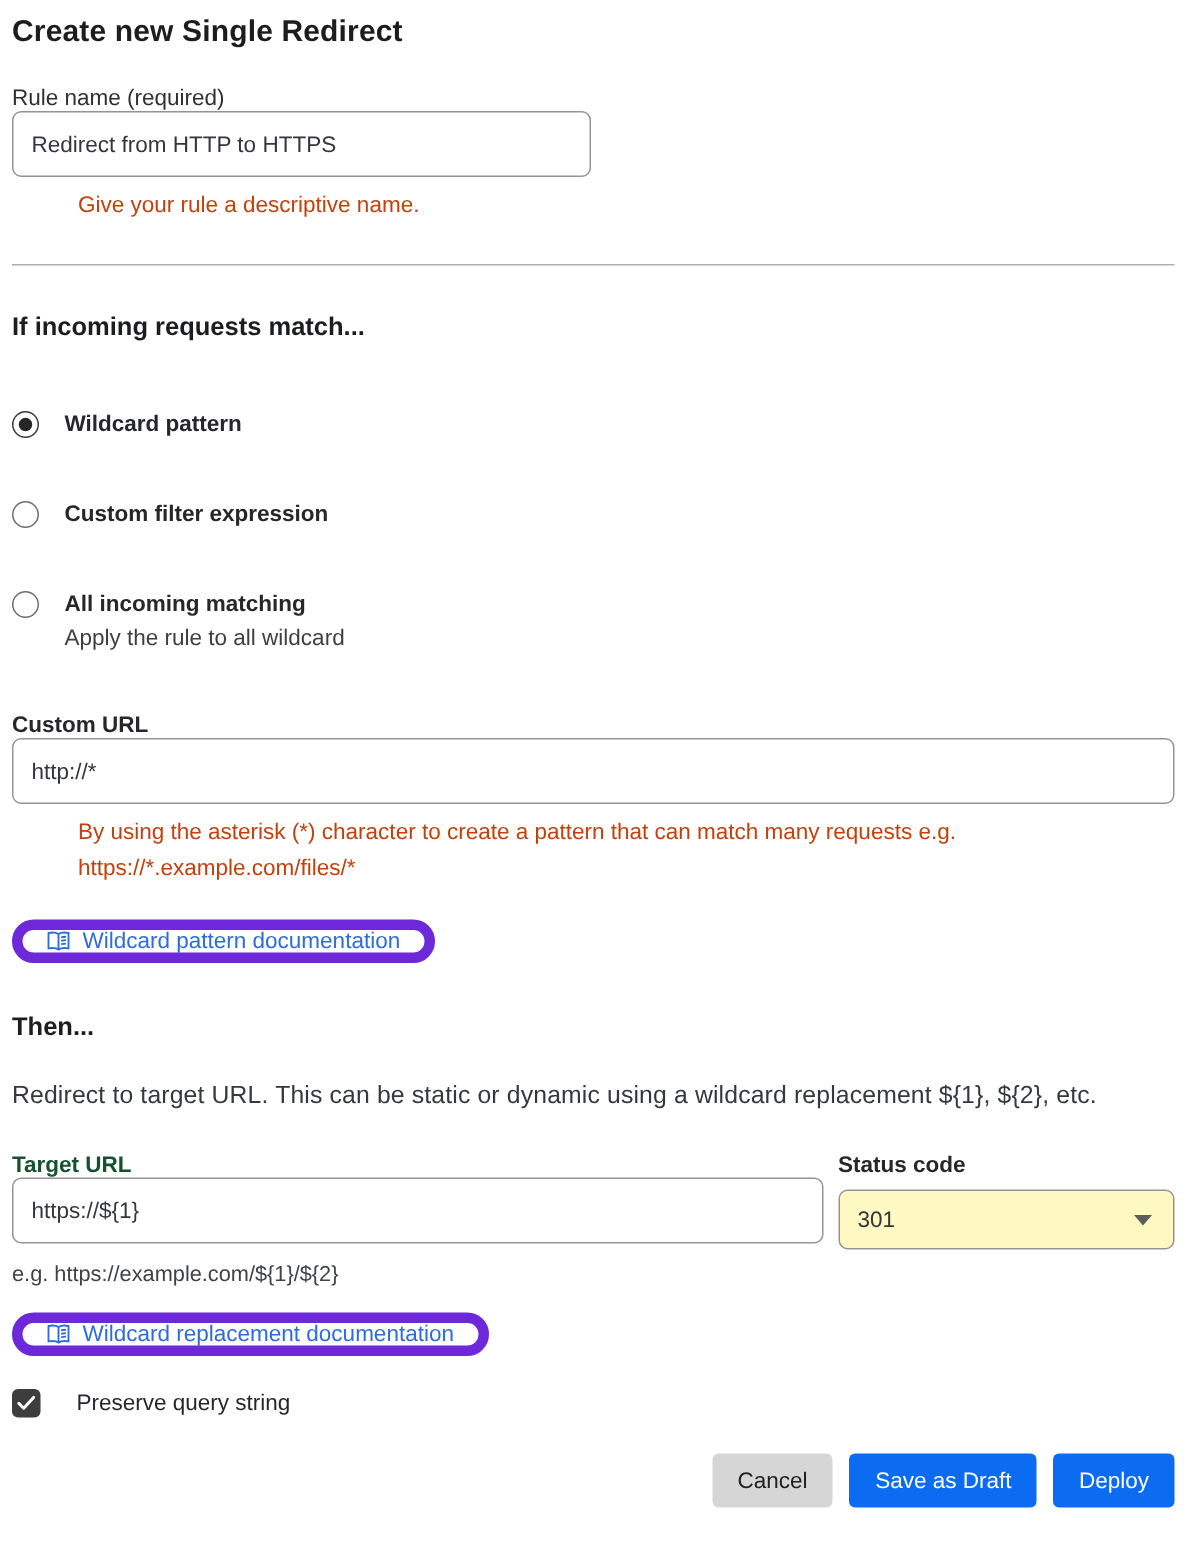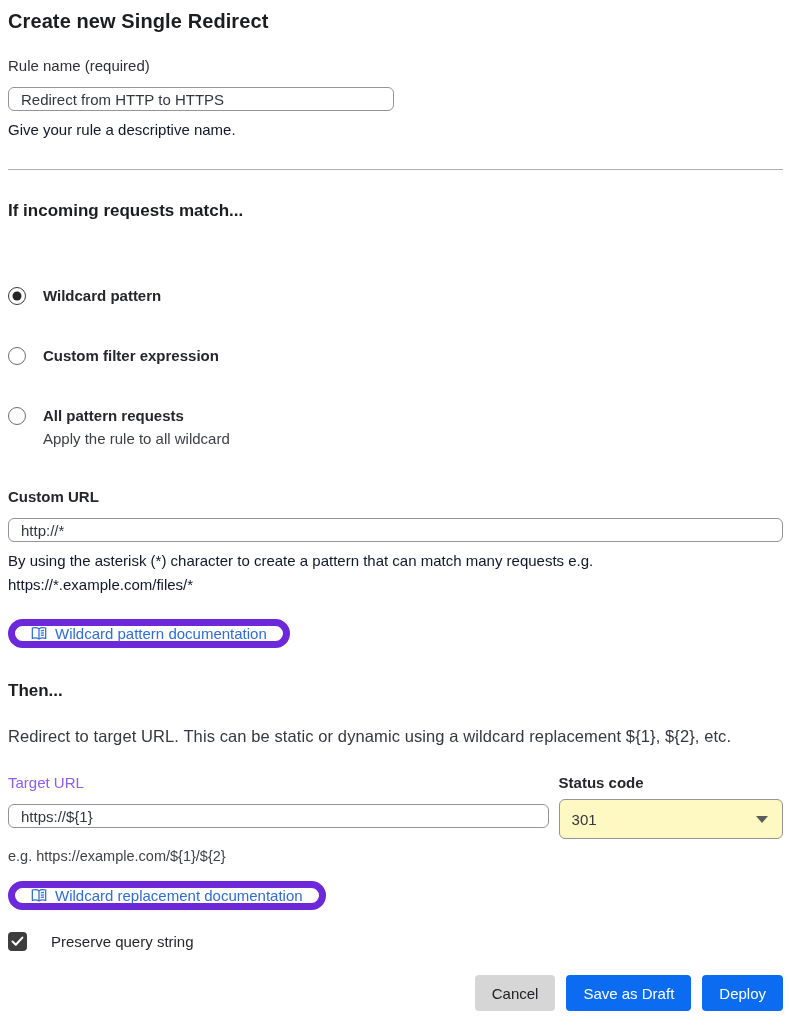--- a/index.html
+++ b/index.html
@@ -20,54 +20,55 @@
   }
 
   .field-label {
     font-size: 15px;
     color: #2f3033;
     margin-top: 24px;
   }
   .text-input {
     display: block;
     width: 386px;
-    height: 24px;
-    margin-top: 13px;
+    height: 44px;
+    margin-top: 0;
     border: 1px solid #949494;
     border-radius: 6px;
     padding: 0 12px;
     font-family: "Liberation Sans", "DejaVu Sans", sans-serif;
     font-size: 15px;
     color: #33373d;
     background: #fff;
     outline: none;
   }
   .full-width { width: 775px; }
   .help-text {
     font-size: 15px;
-    color: #0f172a;
+    color: #c2410c;
     margin-top: 7px;
     line-height: 24px;
     max-width: 760px;
+    margin-left: 44px;
   }
 
   hr.section-divider {
     border: none;
     border-top: 1px solid #aeaeae;
     margin-top: 27px;
   }
 
   h2.section-heading {
     font-size: 17px;
     font-weight: 700;
     color: #1c1d1f;
     margin-top: 31px;
   }
 
-  .radio-group { margin-top: 64px; }
+  .radio-group { margin-top: 44px; }
   .radio-item {
     display: flex;
     align-items: flex-start;
     margin-bottom: 38px;
     cursor: pointer;
   }
   .radio-circle {
     flex: 0 0 auto;
     width: 18px;
     height: 18px;
@@ -224,21 +225,21 @@
     <div class="radio-item">
       <span class="radio-circle"></span>
       <span class="radio-texts">
         <div class="radio-label">Custom filter expression</div>
       </span>
     </div>
 
     <div class="radio-item">
       <span class="radio-circle"></span>
       <span class="radio-texts">
-        <div class="radio-label">All pattern requests</div>
+        <div class="radio-label">All incoming matching</div>
         <div class="radio-desc">Apply the rule to all wildcard</div>
       </span>
     </div>
 
   </div>
 
   <div style="margin-top:-1px;">
     <div class="field-label" style="margin-top:0; font-weight:700; color:#26272a;">Custom URL</div>
     <input class="text-input full-width" type="text" value="http://*" style="">
     <div class="help-text">By using the asterisk (*) character to create a pattern that can match many requests e.g. https://*.example.com/files/*</div>
@@ -256,21 +257,21 @@
       <span>Wildcard pattern documentation</span>
     </button>
   </div>
 
   <h2 class="section-heading" style="margin-top:33px;">Then...</h2>
 
   <div class="then-desc">Redirect to target URL. This can be static or dynamic using a wildcard replacement ${1}, ${2}, etc.</div>
 
   <div class="target-row">
     <div class="target-col">
-      <div class="field-label" style="font-weight:400; color:#8b5cf6;">Target URL</div>
+      <div class="field-label" style="font-weight:700; color:#14532d;">Target URL</div>
       <input class="text-input" type="text" value="https://${1}" style="">
     </div>
     <div class="status-col">
       <div class="field-label" style="margin-top:0; font-weight:700; color:#26272a;">Status code</div>
       <div class="select-box">
         <span>301</span>
         <span class="select-caret"></span>
       </div>
     </div>
   </div>

